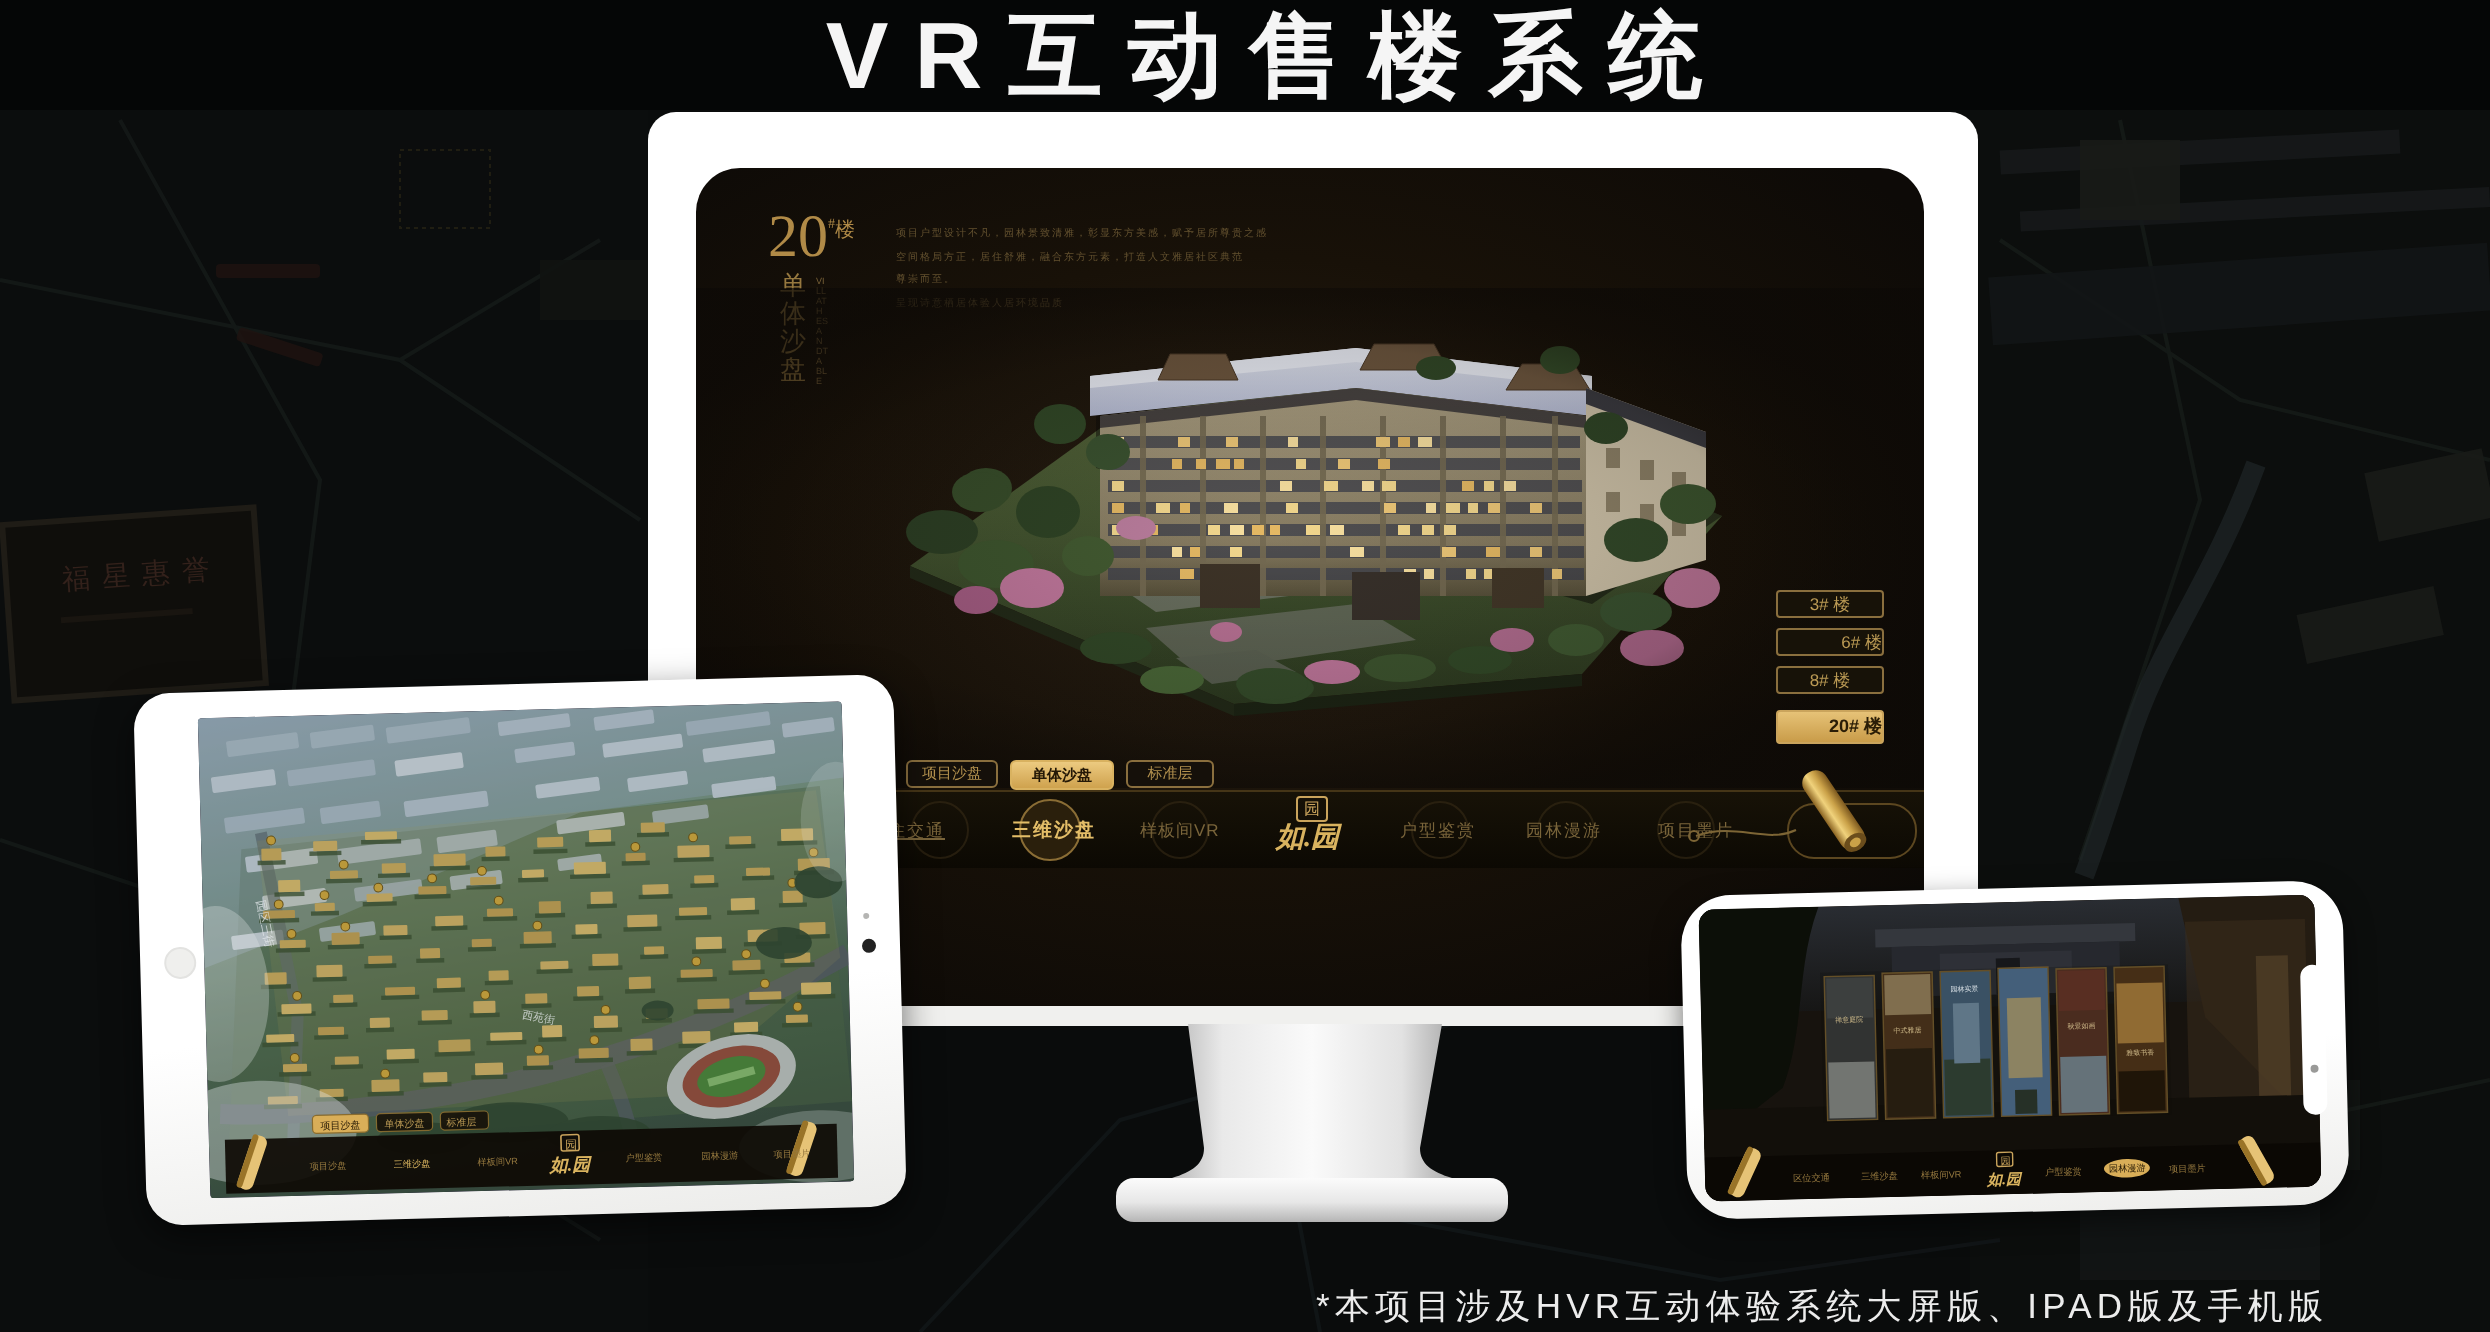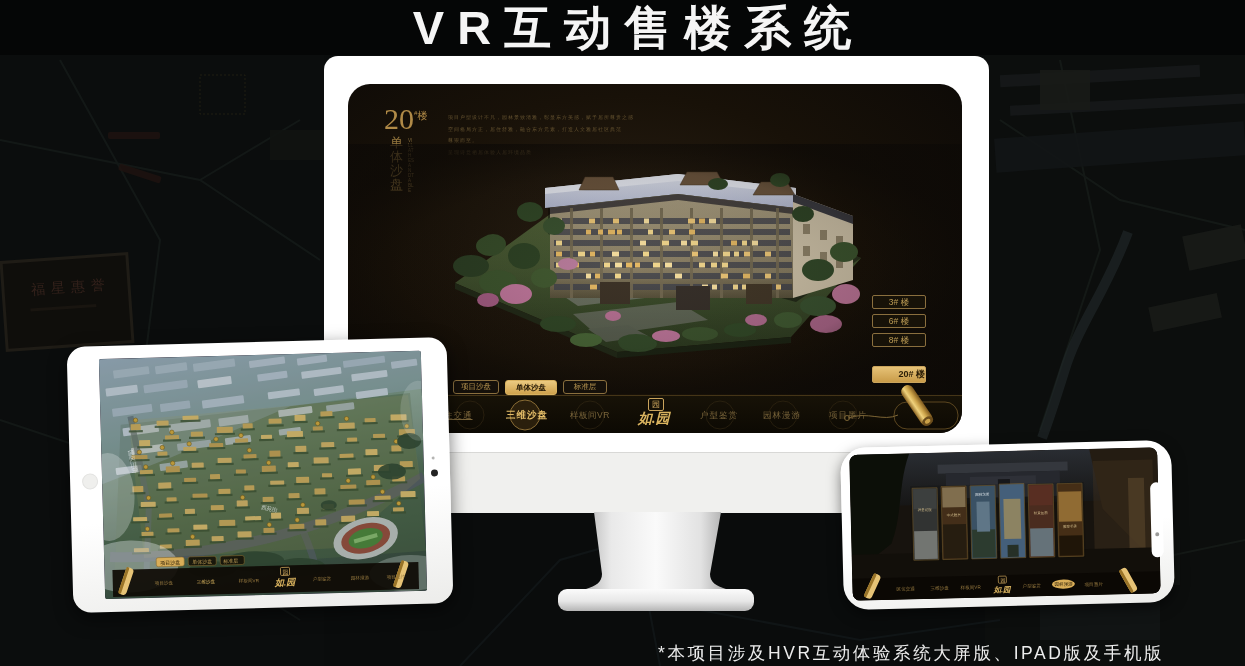--- a/index.html
+++ b/index.html
@@ -93,21 +93,21 @@
     <linearGradient id="footg" x1="0" y1="0" x2="0" y2="1">
       <stop offset="0" stop-color="#fbfbfb"></stop>
         <stop offset="0.55" stop-color="#e7e7e7"></stop>
       <stop offset="1" stop-color="#b5b5b5"></stop>
     </linearGradient>
   </defs>
   <path d="M54,0 L181,0 L170,62 C170,70 176,74 186,77 L186,79 L46,79 L46,77 C56,74 62,70 62,62 Z" fill="url(#neckg)"></path>
   <rect x="18" y="77" width="196" height="22" rx="9" fill="url(#footg)"></rect>
 </svg>
 
-<div class="abs" style="left:348px;top:84px;width:614px;height:349px;background:radial-gradient(ellipse 430px 270px at 45% 46%, #2a2014 0%, #181108 55%, #0d0a07 100%);overflow:hidden;border-radius:22px;">
+<div class="abs" style="left:348px;top:84px;width:614px;height:419px;background:radial-gradient(ellipse 430px 270px at 45% 46%, #2a2014 0%, #181108 55%, #0d0a07 100%);overflow:hidden;border-radius:22px;">
   <div id="mscreen" style="position:relative;width:614px;height:349px;">
 
   <div class="abs" style="left:36px;top:18px;color:#b08a47;font-family:'Liberation Serif',serif;"><span style="font-size:30px;">20</span><span style="font-size:7px;vertical-align:14px;">#</span><span style="font-size:10px;vertical-align:10px;">楼</span></div>
 
   <div class="abs" style="left:42px;top:52px;width:14px;font-size:13px;line-height:14px;color:#96783f;font-family:'Liberation Serif',serif;letter-spacing:0;">单<br>体<br>沙<br>盘</div>
   <div class="abs" style="left:60px;top:54px;width:6px;font-size:4.5px;line-height:5px;color:#7a6238;word-break:break-all;">VILLATHESANDTABLE</div>
 
   <div class="abs" style="left:100px;top:28px;font-size:5px;line-height:11.5px;color:#63512f;letter-spacing:1px;white-space:nowrap;">
     项目户型设计不凡，园林景致清雅，彰显东方美感，赋予居所尊贵之感<br>
     空间格局方正，居住舒雅，融合东方元素，打造人文雅居社区典范<br>
@@ -299,24 +299,24 @@
       <ellipse cx="220" cy="180" rx="10" ry="6" fill="#ba7d9d"></ellipse>
     </g>
     <radialGradient id="vig" cx="0.47" cy="0.5" r="0.55">
       <stop offset="0" stop-color="#0c0906" stop-opacity="0"></stop>
       <stop offset="0.7" stop-color="#0c0906" stop-opacity="0.18"></stop>
       <stop offset="1" stop-color="#0c0906" stop-opacity="0.68"></stop>
     </radialGradient>
     <rect x="0" y="60" width="614" height="250" fill="url(#vig)"></rect>
   </svg>
 
-  <div class="abs" style="left:524px;top:211px;width:54px;">
+  <div class="abs" style="left:540px;top:211px;width:54px;">
     <div style="height:12px;border:1px solid #8a6f3e;border-radius:2px;color:#bb9a54;font-size:8.5px;text-align:center;line-height:12px;margin-bottom:5px;background:#171208;">3# 楼</div>
-    <div style="height:12px;border:1px solid #8a6f3e;border-radius:2px;color:#bb9a54;font-size:8.5px;text-align:center;line-height:12px;margin-bottom:5px;background:#171208;">6# 楼</div>
-    <div style="height:12px;border:1px solid #8a6f3e;border-radius:2px;color:#bb9a54;font-size:8.5px;text-align:center;line-height:12px;margin-bottom:19px;background:#171208;">8# 楼</div>
+    <div style="height:12px;border:1px solid #8a6f3e;border-radius:2px;color:#bb9a54;font-size:8.5px;text-align:right;line-height:12px;margin-bottom:5px;background:#171208;">6# 楼</div>
+    <div style="height:12px;border:1px solid #8a6f3e;border-radius:2px;color:#bb9a54;font-size:8.5px;text-align:center;line-height:12px;margin-bottom:8px;background:#171208;">8# 楼</div>
     <div style="height:15px;border:1px solid #caa45c;border-radius:2px;color:#2a1d06;font-size:9px;font-weight:bold;text-align:right;line-height:15px;background:linear-gradient(#e6c277,#c99c49);">20# 楼</div>
   </div>
 
   <div class="abs" style="left:105px;top:296px;height:14px;display:flex;">
     <div style="width:44px;height:12px;border:1px solid #8a6f3e;border-radius:3px;color:#b3914e;font-size:7.5px;text-align:center;line-height:12px;margin-right:6px;background:#15100a;">项目沙盘</div>
     <div style="width:50px;height:13px;border:1px solid #d9b260;border-radius:3px;color:#241806;font-size:7.5px;font-weight:bold;text-align:center;line-height:13px;margin-right:6px;background:linear-gradient(#ecca80,#cfa24e);">单体沙盘</div>
     <div style="width:42px;height:12px;border:1px solid #8a6f3e;border-radius:3px;color:#b3914e;font-size:7.5px;text-align:center;line-height:12px;background:#15100a;">标准层</div>
   </div>
 
   <div class="abs" style="left:0;top:311px;width:614px;height:38px;background:linear-gradient(#171207,#0c0903);border-top:1px solid #453517;">

